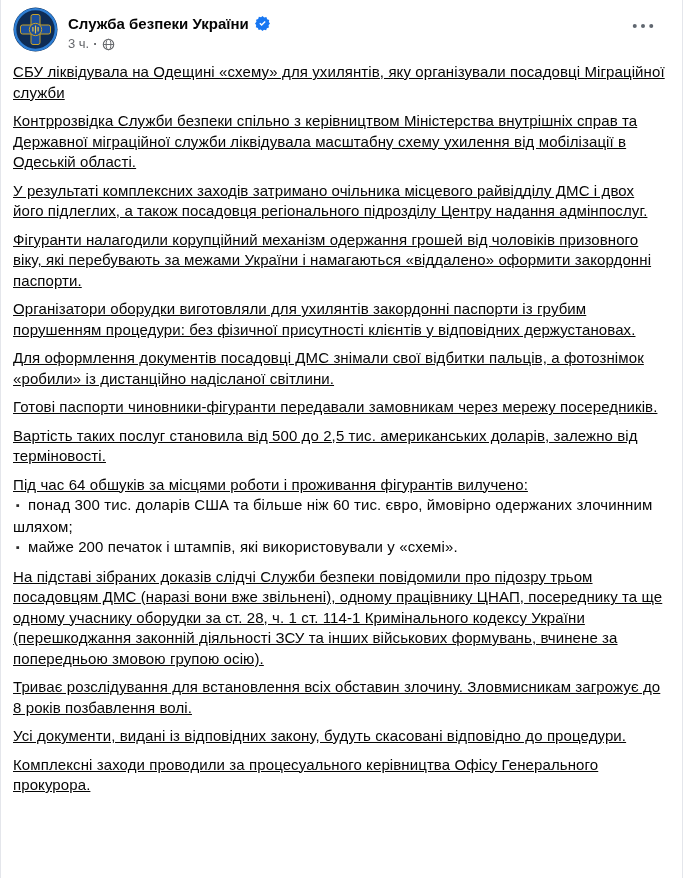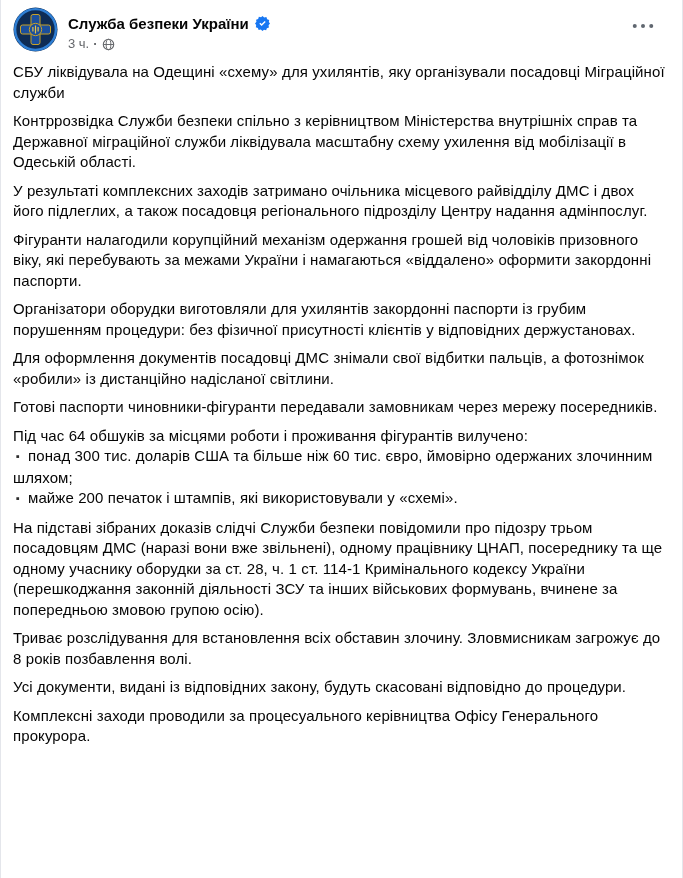--- a/index.html
+++ b/index.html
@@ -58,21 +58,21 @@
     cursor: pointer;
     line-height: 0;
   }
   .post-body {
     padding: 8px 14px 0 12px;
     font-size: 15px;
     line-height: 20.5px;
     color: #050505;
     letter-spacing: 0.1px;
   }
-  .para { margin: 0 0 8px 0; }
+  .para { margin: 0 0 8px 0; text-decoration: underline; }
   .para:last-child { margin-bottom: 0; }
   .bullet-list { margin: 0 0 8px 0; }
   .bullet-item { margin: 0; }
   .bullet-marker {
     display: inline-block;
     font-size: 11px;
     margin: 0 8px 0 3px;
     position: relative;
     top: -1px;
     color: #2b2b2b;
@@ -128,20 +128,21 @@
 
   <div class="post-body">
     <div>
         <div class="para">СБУ ліквідувала на Одещині «схему» для ухилянтів, яку організували посадовці Міграційної служби</div>
         <div class="para">Контррозвідка Служби безпеки спільно з керівництвом Міністерства внутрішніх справ та Державної міграційної служби ліквідувала масштабну схему ухилення від мобілізації в Одеській області.</div>
         <div class="para">У результаті комплексних заходів затримано очільника місцевого райвідділу ДМС і двох його підлеглих, а також посадовця регіонального підрозділу Центру надання адмінпослуг.</div>
         <div class="para">Фігуранти налагодили корупційний механізм одержання грошей від чоловіків призовного віку, які перебувають за межами України і намагаються «віддалено» оформити закордонні паспорти.</div>
         <div class="para">Організатори оборудки виготовляли для ухилянтів закордонні паспорти із грубим порушенням процедури: без фізичної присутності клієнтів у відповідних держустановах.</div>
         <div class="para">Для оформлення документів посадовці ДМС знімали свої відбитки пальців, а фотознімок «робили» із дистанційно надісланої світлини.</div>
         <div class="para">Готові паспорти чиновники-фігуранти передавали замовникам через мережу посередників.</div>
+        <div class="para">Вартість таких послуг становила від 500 до 2,5 тис. американських доларів, залежно від терміновості.</div>
         <div class="para">Під час 64 обшуків за місцями роботи і проживання фігурантів вилучено:</div>
       </div>
     <div class="bullet-list">
         <div class="bullet-item"><span class="bullet-marker">▪</span>понад 300 тис. доларів США та більше ніж 60 тис. євро, ймовірно одержаних злочинним шляхом;</div>
         <div class="bullet-item"><span class="bullet-marker">▪</span>майже 200 печаток і штампів, які використовували у «схемі».</div>
       </div>
     <div>
         <div class="para">На підставі зібраних доказів слідчі Служби безпеки повідомили про підозру трьом посадовцям ДМС (наразі вони вже звільнені), одному працівнику ЦНАП, посереднику та ще одному учаснику оборудки за ст. 28, ч. 1 ст. 114-1 Кримінального кодексу України (перешкоджання законній діяльності ЗСУ та інших військових формувань, вчинене за попередньою змовою групою осію).</div>
         <div class="para">Триває розслідування для встановлення всіх обставин злочину. Зловмисникам загрожує до 8 років позбавлення волі.</div>
         <div class="para">Усі документи, видані із відповідних закону, будуть скасовані відповідно до процедури.</div>

